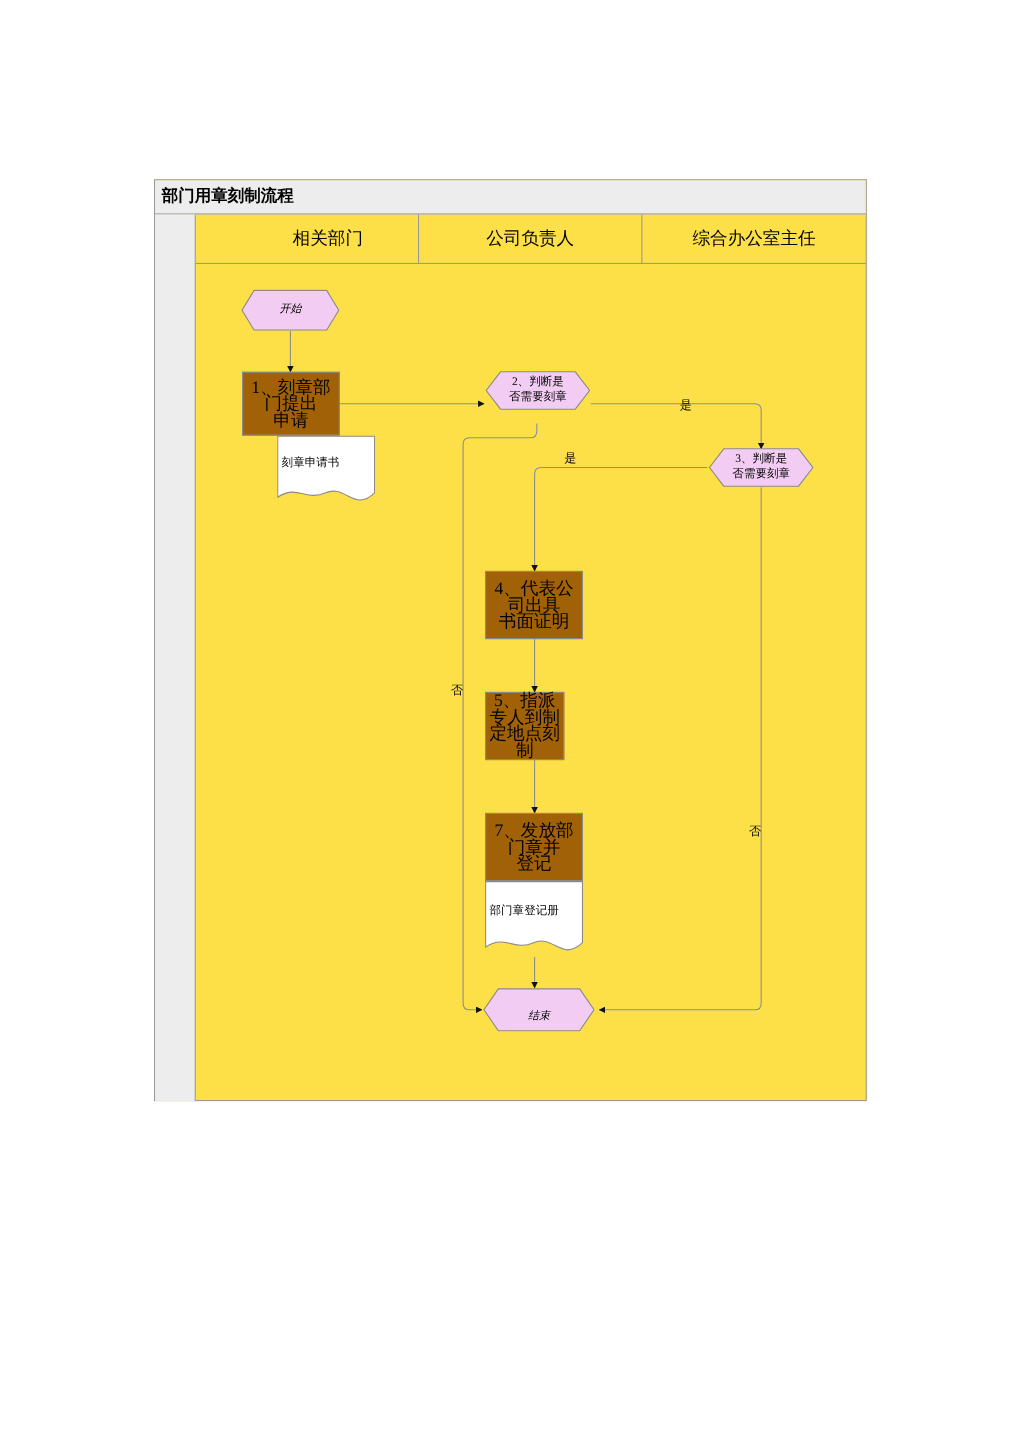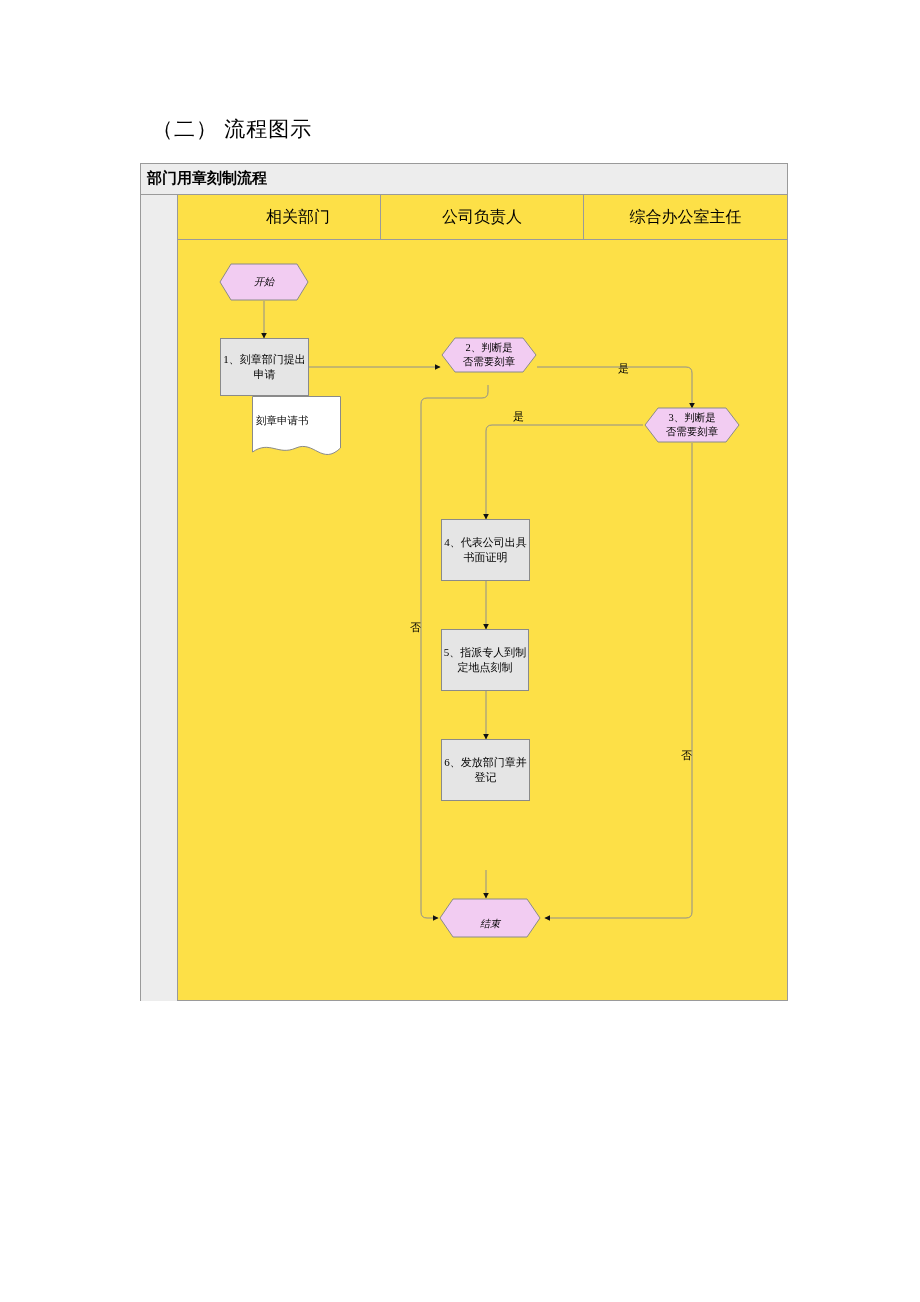--- a/index.html
+++ b/index.html
@@ -107,23 +107,23 @@
   
   .node {
     position: absolute;
     box-sizing: border-box;
     display: flex;
     align-items: center;
     justify-content: center;
     text-align: center;
   }
   .proc {
-    background: #e5e5e5;
+    background: #a16207;
     border: 1px solid #8a8a8a;
-    font-size: 11px;
+    font-size: 16px;
     line-height: 15px;
     white-space: pre-line;
   }
   .hexwrap {
     position: absolute;
   }
   .hexlabel {
     position: absolute;
     left: 0; top: 0;
     width: 100%; height: 100%;
@@ -146,21 +146,20 @@
     font-size: 11px;
     white-space: pre;
     font-family: "Liberation Serif", "DejaVu Serif", serif;
   }
 </style>
 </head>
 <body>
 
 <div id="page">
 
-  <div id="section-heading">（二） 流程图示</div>
 
   <div id="flow-table">
 
     <div id="table-title-row">
       <div id="table-title-text">部门用章刻制流程</div>
     </div>
 
     <div id="gutter-col"></div>
 
     <div id="header-row">
@@ -231,30 +230,36 @@
     </svg>
     <div class="hexlabel">3、判断是
 否需要刻章</div>
   </div>
 
   <div class="node proc" style="left:441px; top:519px; width:89px; height:62px;">
     <span>4、代表公司出具
 书面证明</span>
   </div>
 
-  <div class="node proc" style="left:441px; top:629px; width:88px; height:62px;">
+  <div class="node proc" style="left:441px; top:629px; width:72px; height:62px;">
     <span>5、指派专人到制
 定地点刻制</span>
   </div>
 
   <div class="node proc" style="left:441px; top:739px; width:89px; height:62px;">
-    <span>6、发放部门章并
+    <span>7、发放部门章并
 登记</span>
   </div>
 
+  <div style="position:absolute; left:441px; top:801px; width:89px; height:70px;">
+    <svg width="89" height="70" viewBox="0 0 89 70" style="position:absolute;left:0;top:0;">
+      <path d="M 0.5 0.5 L 88.5 0.5 L 88.5 56 C 70 74 62 48 44 56 C 26 64 18 48 0.5 60 Z" fill="#ffffff" stroke="#8a8a8a" stroke-width="1"></path>
+    </svg>
+    <div class="doc-label" style="left:4px; top:20px;">部门章登记册</div>
+  </div>
 
   <div class="hexwrap" style="left:439px; top:898px; width:102px; height:52px;">
     <svg width="102" height="40" viewBox="0 0 102 40" style="position:absolute;left:0;top:0;">
       <polygon points="14,1 88,1 101,20 88,39 14,39 1,20" fill="#f2ccf2" stroke="#8a8a8a" stroke-width="1"></polygon>
     </svg>
     <div class="hexlabel big">结束</div>
   </div>
 
   <div class="edge-label" style="left:618px; top:361px;">是</div>
   <div class="edge-label" style="left:513px; top:409px;">是</div>

